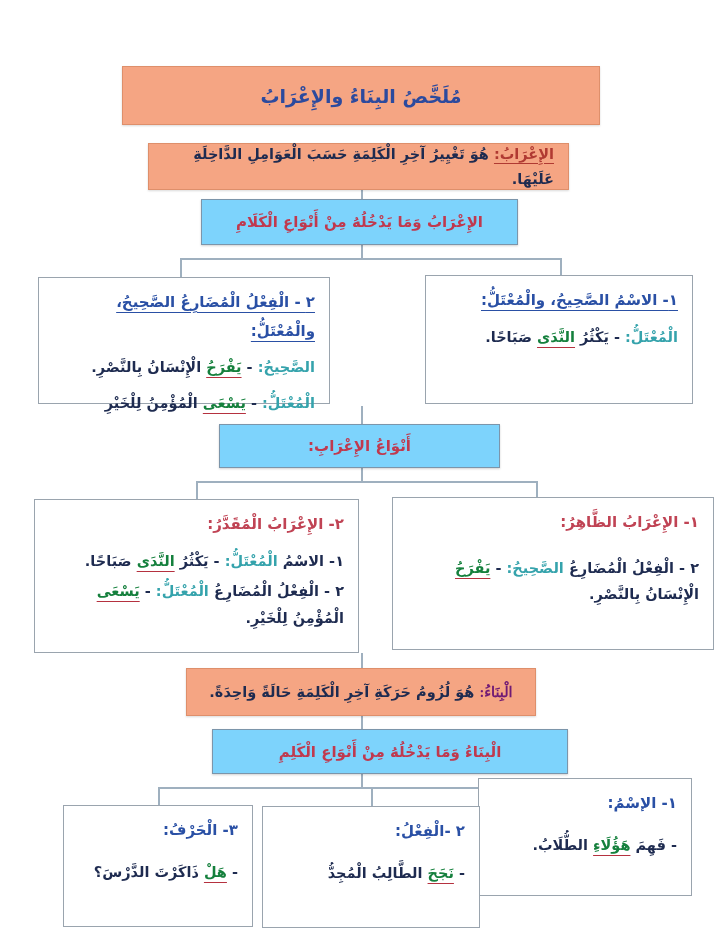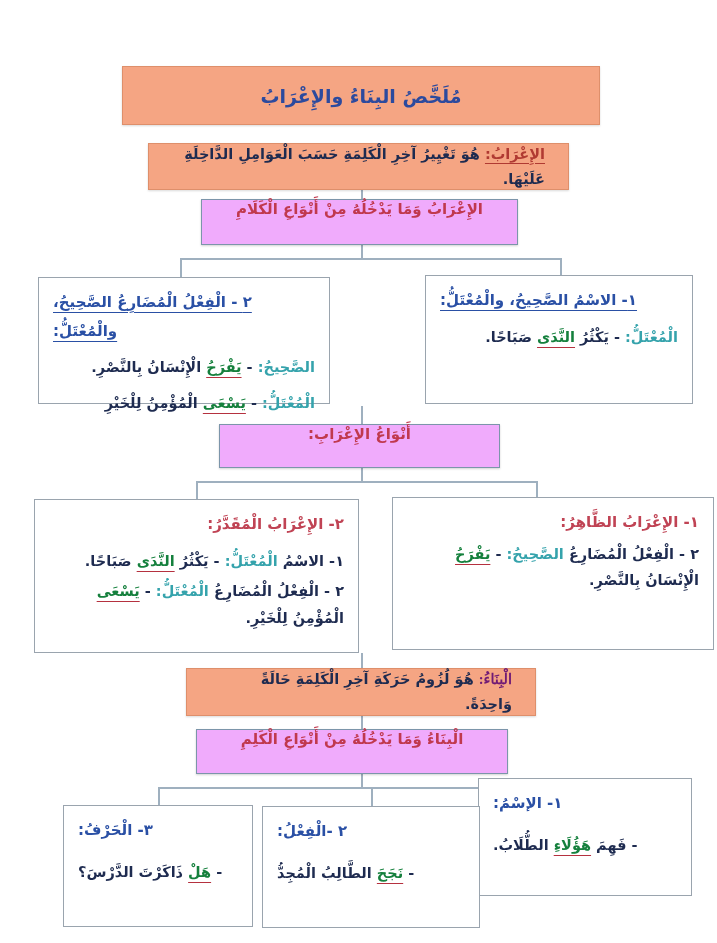--- a/index.html
+++ b/index.html
@@ -7,39 +7,39 @@
     position:relative;width:717px;height:943px;background:#ffffff;
     font-family:"DejaVu Sans",sans-serif;overflow:hidden;direction:rtl;
   }
   
   .salmon-box{
     position:absolute;background:#F5A583;border:1px solid #DE8F6B;
     box-sizing:border-box;display:flex;align-items:center;justify-content:center;
     box-shadow:0 1px 2px rgba(0,0,0,.15);
   }
   .blue-box{
-    position:absolute;background:#f0abfc;border:1px solid #7C95AA;
-    box-sizing:border-box;display:flex;justify-content:center;
+    position:absolute;background:#7dd3fc;border:1px solid #7C95AA;
+    box-sizing:border-box;display:flex;align-items:center;justify-content:center;
     box-shadow:0 1px 2px rgba(0,0,0,.18);
   }
   .white-box{
     position:absolute;background:#ffffff;border:1.5px solid #9AA4AE;
     box-sizing:border-box;padding:6px 14px;
   }
   .banner-title{color:#2C4A9E;font-weight:bold;font-size:19px;letter-spacing:0;}
   .blue-box .hdr{color:#C0394E;font-weight:bold;font-size:15px;}
-  .def-text{font-size:14.5px;line-height:1.7;padding:0 23px;}
+  .def-text{font-size:14.5px;line-height:1.7;padding:0 14px;}
   .term-red{color:#B03A32;font-weight:bold;text-decoration:underline;text-underline-offset:4px;}
   .term-blue{color:#701a75;font-weight:bold;font-family:Liberation Serif, serif;}
   .def-rest{color:#1E2B50;font-weight:bold;}
   
   .box-head{font-size:15px;margin-top:4px;line-height:1.9;}
   .head-blue{color:#2A50A5;font-weight:bold;text-decoration:underline;text-underline-offset:5px;}
   .head-red{color:#C04354;font-weight:bold;text-decoration:none;}
-  .center{text-align:left;}
+  .center{text-align:right;}
   .right{text-align:right;}
   .box-line{font-size:14.5px;line-height:1.85;margin-top:9px;}
   .s-navy{color:#1E2B50;font-weight:bold;}
   .s-teal{color:#35A3AC;font-weight:bold;}
   .s-kw{color:#15803d;font-weight:bold;text-decoration:underline;
         text-decoration-color:#B5313F;text-underline-offset:5px;}
   
   .vline,.hline{position:absolute;background:#9FB0BF;}
   .vline{width:1.5px;}
   .hline{height:1.5px;}
@@ -91,36 +91,36 @@
     <div class="box-line right"><span class="s-teal">الصَّحِيحُ:</span><span class="s-navy"> - </span><span class="s-kw">يَفْرَحُ</span><span class="s-navy"> الْإِنْسَانُ بِالنَّصْرِ.</span></div>
     <div class="box-line right"><span class="s-teal">الْمُعْتَلُّ:</span><span class="s-navy"> - </span><span class="s-kw">يَسْعَى</span><span class="s-navy"> الْمُؤْمِنُ لِلْخَيْرِ</span></div>
   </div>
 
   <div class="blue-box" style="left:219px;top:424px;width:281px;height:44px">
     <span class="hdr">أَنْوَاعُ الإِعْرَابِ:</span>
   </div>
 
   <div class="white-box" style="left:392px;top:497px;width:322px;height:153px">
     <div class="box-head head-red right">١- الإِعْرَابُ الظَّاهِرُ:</div>
-    <div class="box-line right" style="margin-top:4px"><span class="s-navy">٢ - الْفِعْلُ الْمُضَارِعُ </span><span class="s-teal">الصَّحِيحُ:</span><span class="s-navy"> - </span><span class="s-kw">يَفْرَحُ</span><span class="s-navy"> الْإِنْسَانُ بِالنَّصْرِ.</span></div>
+    <div class="box-line right" style="margin-top:18px"><span class="s-navy">٢ - الْفِعْلُ الْمُضَارِعُ </span><span class="s-teal">الصَّحِيحُ:</span><span class="s-navy"> - </span><span class="s-kw">يَفْرَحُ</span><span class="s-navy"> الْإِنْسَانُ بِالنَّصْرِ.</span></div>
   </div>
 
   <div class="white-box" style="left:34px;top:499px;width:325px;height:154px">
     <div class="box-head head-red right">٢- الإِعْرَابُ الْمُقَدَّرُ:</div>
     <div class="box-line right"><span class="s-navy">١- الاسْمُ </span><span class="s-teal">الْمُعْتَلُّ:</span><span class="s-navy"> - يَكْثُرُ </span><span class="s-kw">النَّدَى</span><span class="s-navy"> صَبَاحًا.</span></div>
     <div class="box-line right" style="margin-top:4px"><span class="s-navy">٢ - الْفِعْلُ الْمُضَارِعُ </span><span class="s-teal">الْمُعْتَلُّ:</span><span class="s-navy"> - </span><span class="s-kw">يَسْعَى</span><span class="s-navy"> الْمُؤْمِنُ لِلْخَيْرِ.</span></div>
   </div>
 
   <div class="salmon-box" style="left:186px;top:668px;width:350px;height:48px">
     <div class="def-text">
       <span class="term-blue">الْبِنَاءُ:</span><span class="def-rest"> هُوَ لُزُومُ حَرَكَةِ آخِرِ الْكَلِمَةِ حَالَةً وَاحِدَةً.</span>
     </div>
   </div>
 
-  <div class="blue-box" style="left:196px;top:729px;width:312px;height:45px">
+  <div class="blue-box" style="left:212px;top:729px;width:356px;height:45px">
     <span class="hdr">الْبِنَاءُ وَمَا يَدْخُلُهُ مِنْ أَنْوَاعِ الْكَلِمِ</span>
   </div>
 
   <div class="white-box" style="left:478px;top:778px;width:214px;height:118px">
     <div class="box-head head-blue center" style="text-decoration:none">١- الإسْمُ:</div>
     <div class="box-line center" style="margin-top:14px"><span class="s-navy">- فَهِمَ </span><span class="s-kw">هَؤُلَاءِ</span><span class="s-navy"> الطُّلَابُ.</span></div>
   </div>
 
   <div class="white-box" style="left:262px;top:806px;width:218px;height:122px">
     <div class="box-head head-blue center" style="text-decoration:none">٢ -الْفِعْلُ:</div>

